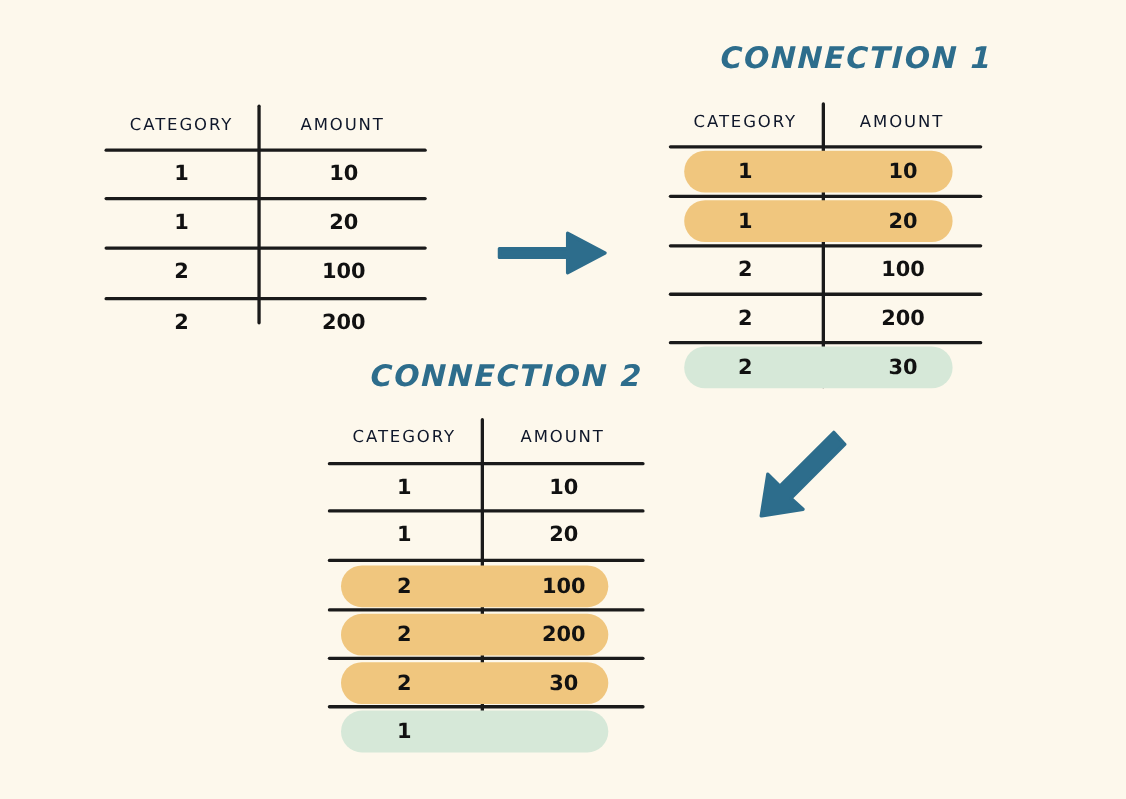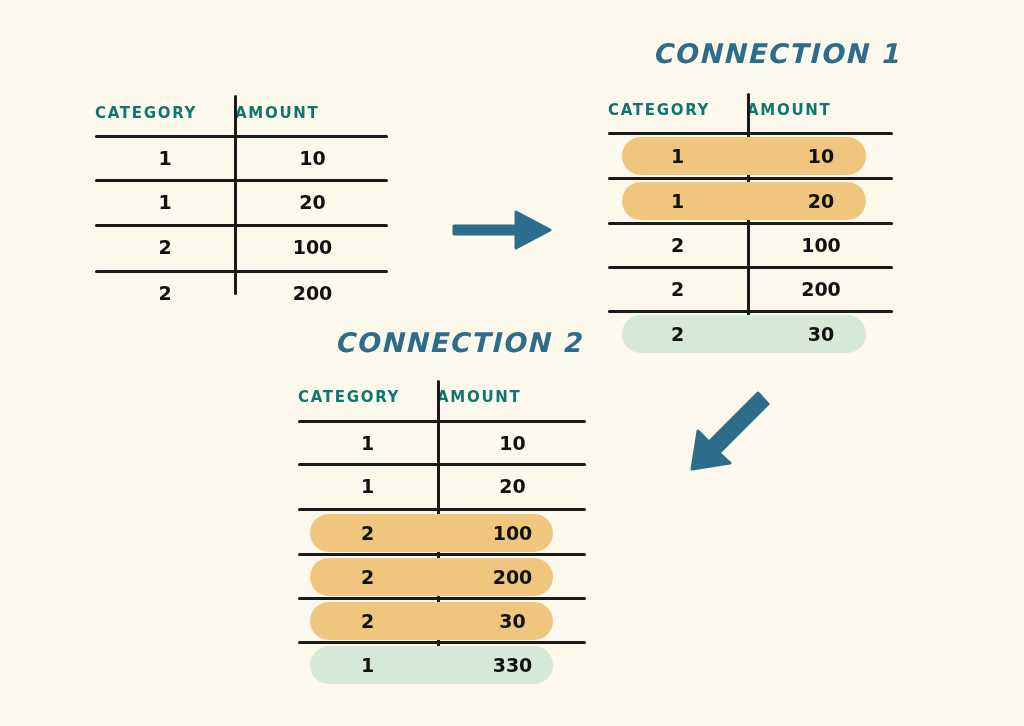--- a/index.html
+++ b/index.html
@@ -33,25 +33,25 @@
     white-space: nowrap;
     font-style: italic;
     transform: skewX(-2deg);
   }
   .hdr-row {
     position: absolute;
     display: flex;
     align-items: center;
   }
   .hdr-cell {
-    color: #0f766e;
-    font-weight: bold;
+    color: #0f172a;
+    font-weight: normal;
     font-size: 15px;
     letter-spacing: 1.7px;
-    text-align: left;
+    text-align: center;
     white-space: nowrap;
   }
   .rule {
     position: absolute;
     height: 3px;
     background: #1a1a1a;
     border-radius: 2px;
   }
   .vrule {
     position: absolute;
@@ -185,21 +185,20 @@
     <div class="cell" style="left:0;   top:135px; width:139px; height:36px;">2</div>
     <div class="cell" style="left:141px;top:135px; width:147px; height:36px;">100</div>
 
     <div class="cell" style="left:0;   top:179px; width:139px; height:36px;">2</div>
     <div class="cell" style="left:141px;top:179px; width:147px; height:36px;">200</div>
 
     <div class="cell" style="left:0;   top:223px; width:139px; height:36px;">2</div>
     <div class="cell" style="left:141px;top:223px; width:147px; height:36px;">30</div>
 
     <div class="cell" style="left:0;   top:267px; width:139px; height:36px;">1</div>
-    <div class="cell" style="left:141px;top:267px; width:147px; height:36px;">330</div>
   </div>
 
   <svg class="arrow-svg" style="left:450px; top:200px;" width="110" height="60" viewBox="0 0 110 60">
     <path d="M4 26 L66 26 L66 12 L100 30 L66 48 L66 34 L4 34 Z" fill="#2d6d8c" stroke="#2d6d8c" stroke-width="3" stroke-linejoin="round"></path>
   </svg>
 
   <svg class="arrow-svg" style="left:680px; top:385px;" width="100" height="95" viewBox="0 0 100 95">
     <path d="M78 8 L88 19 L39 68 L50 78 L12 84 L18 46 L29 57 Z" fill="#2d6d8c" stroke="#2d6d8c" stroke-width="3" stroke-linejoin="round"></path>
   </svg>
 

